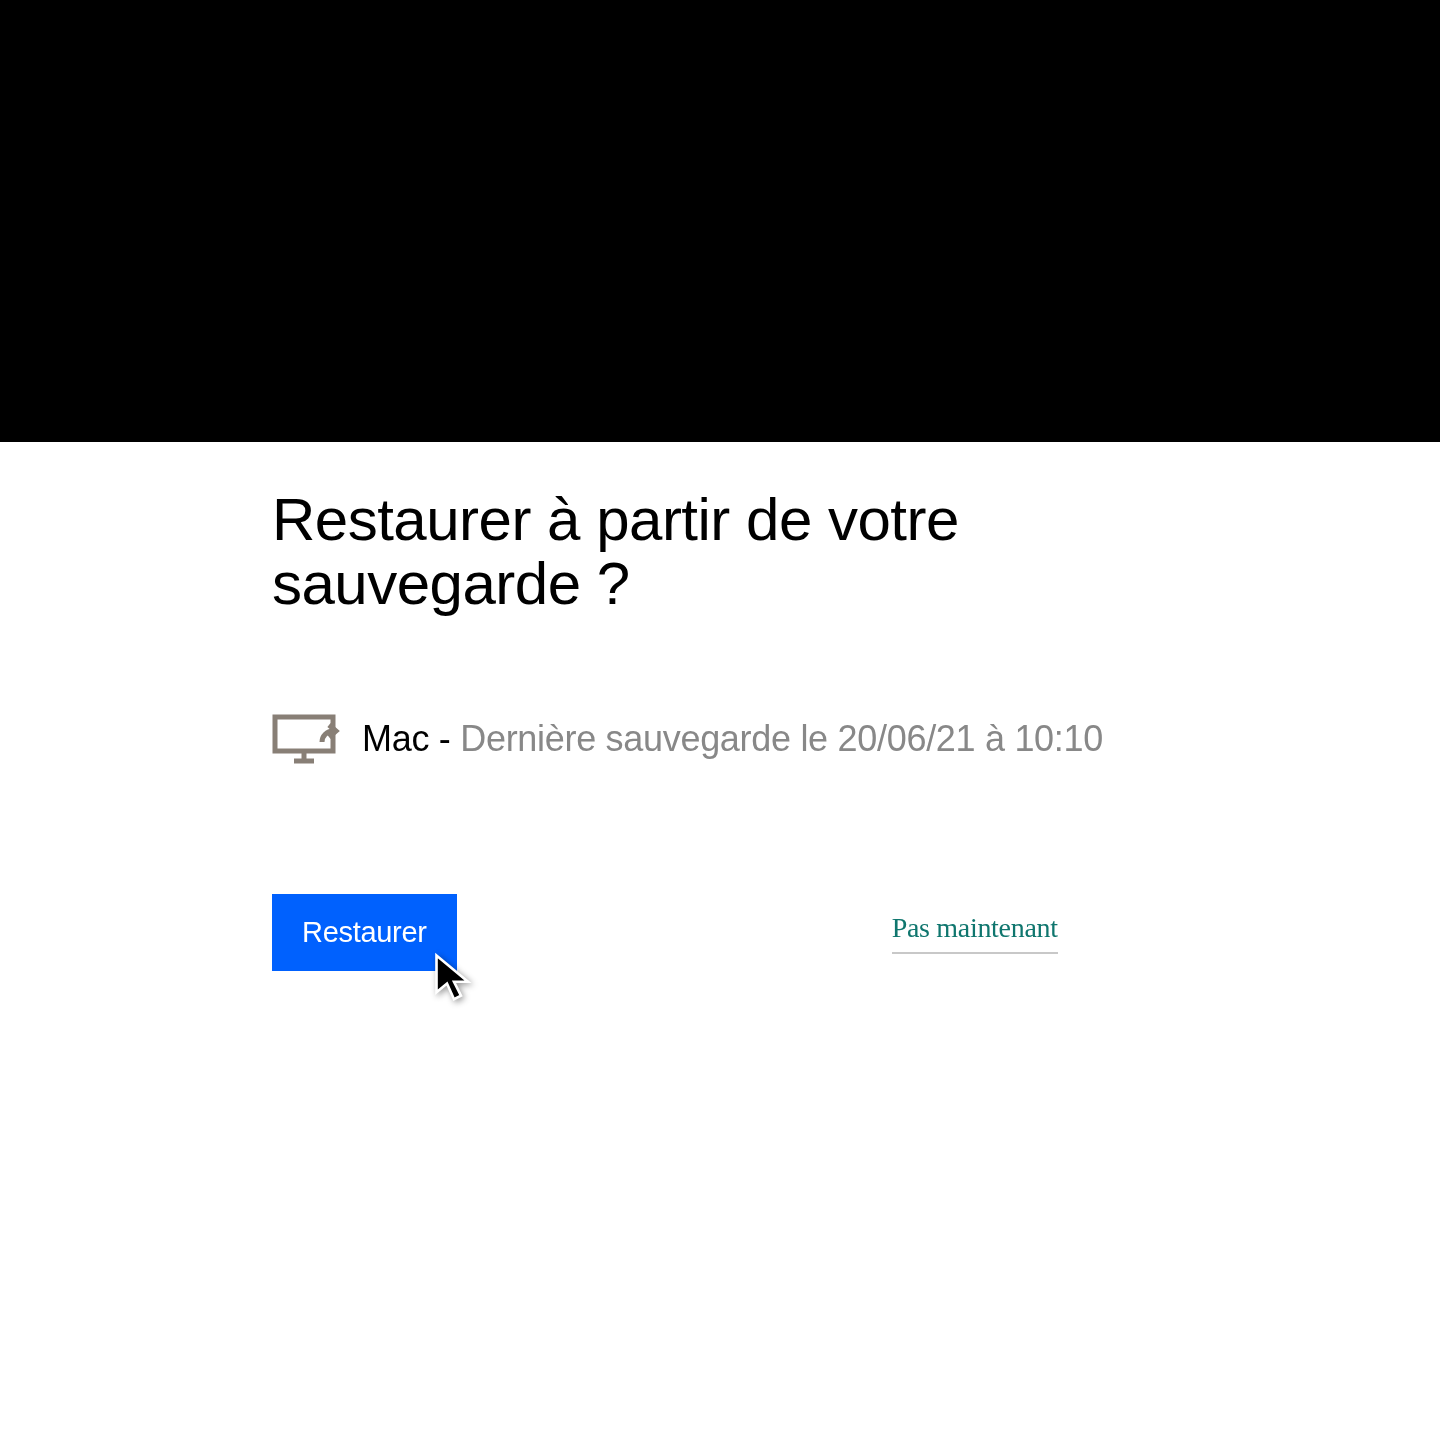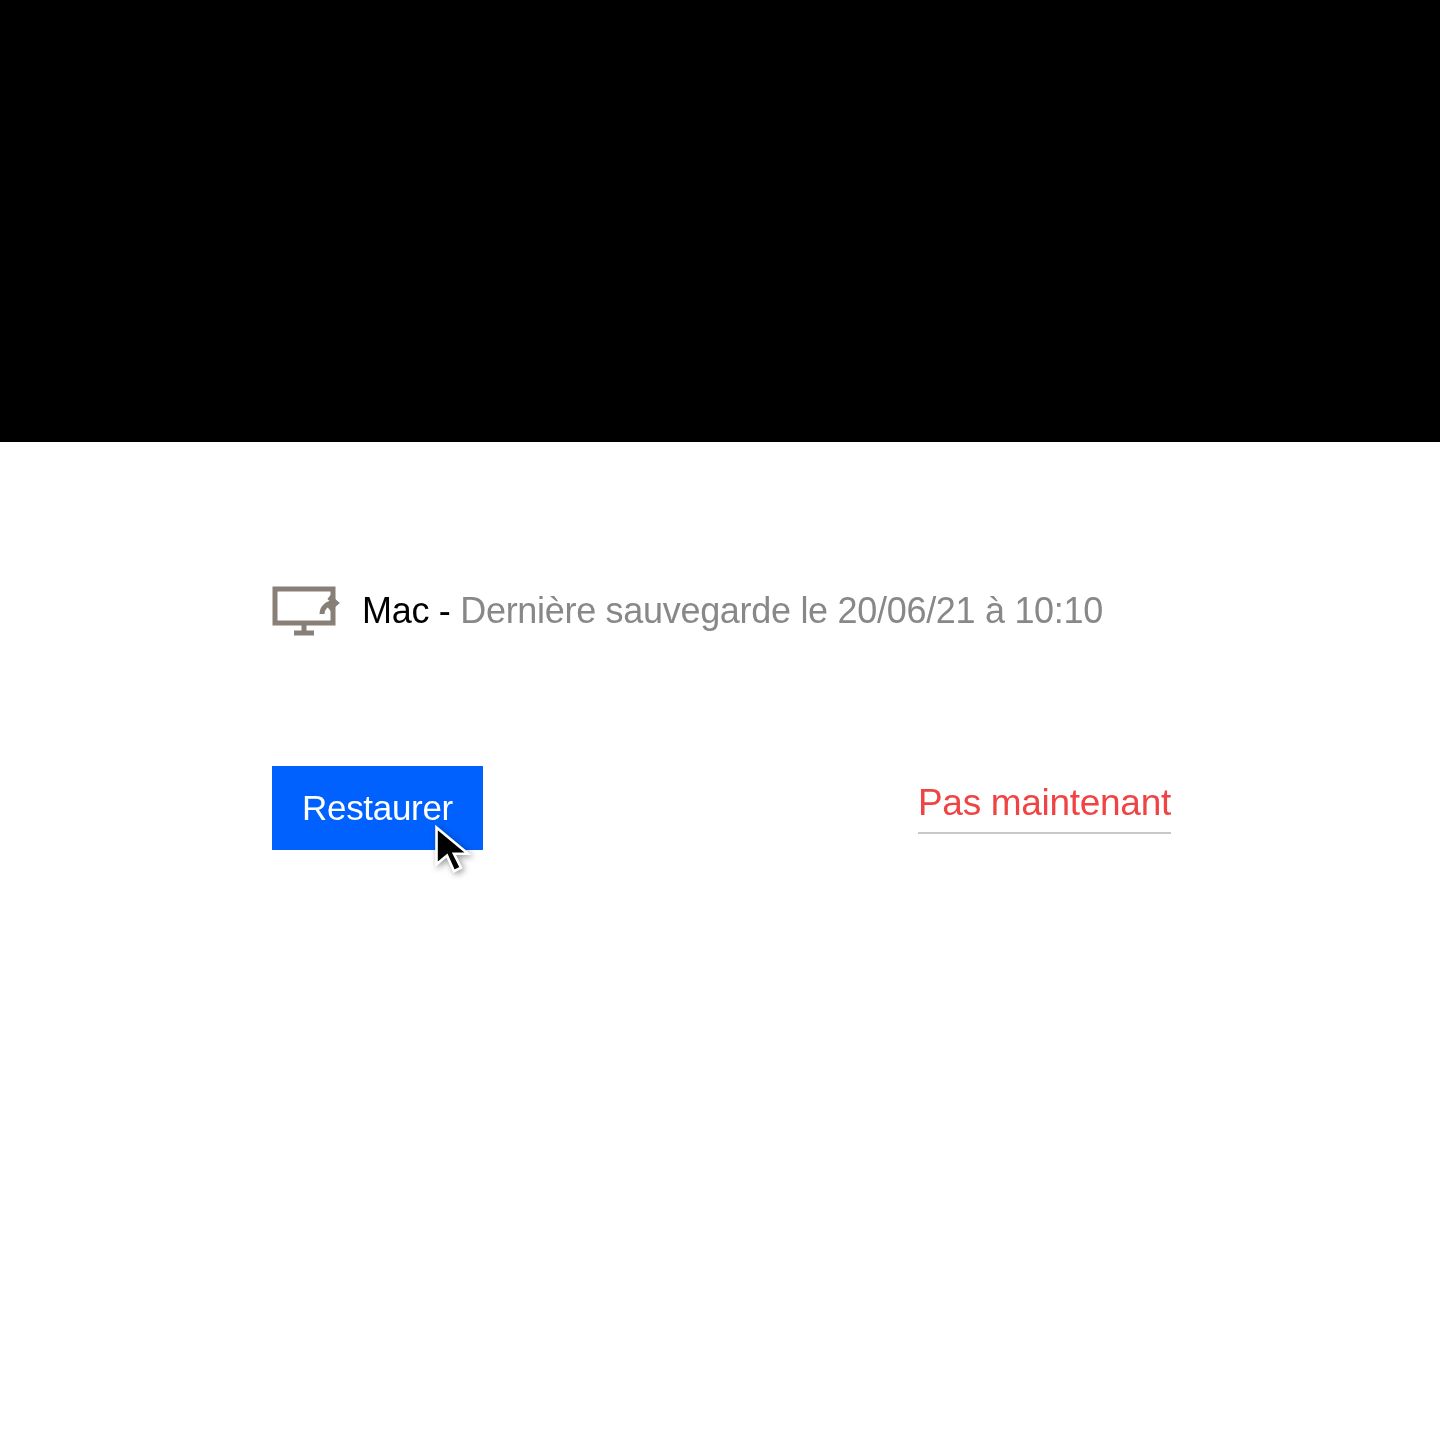--- a/index.html
+++ b/index.html
@@ -6,32 +6,33 @@
   html, body { width: 1440px; height: 1440px; background: #fff; font-family: -apple-system, BlinkMacSystemFont, "Segoe UI", Helvetica, Arial, sans-serif; overflow: hidden; }
   .blackbar { width: 100%; height: 442px; background: #000; }
   .content { padding-left: 272px; padding-top: 46px; width: 1440px; }
   .heading { font-size: 60px; line-height: 1.07; font-weight: 400; letter-spacing: -0.5px; color: #000; max-width: 900px; }
   .backup-row { display: flex; align-items: center; gap: 20px; margin-top: 98px; }
   .backup-icon svg { width: 70px; height: 50px; display: block; }
   .backup-text { font-size: 36px; font-weight: 400; letter-spacing: -0.3px; }
   .device-name { color: #000; }
   .backup-detail { color: #888; }
   .button-row { display: flex; align-items: center; margin-top: 130px; gap: 435px; position: relative; }
-  .btn-primary { background: #0061fe; color: #fff; font-size: 35px; font-weight: 500; border: none; padding: 22px 30px; cursor: pointer; font-family: inherit; letter-spacing: -0.3px; }
-  .btn-secondary { background: transparent; border: none; color: #ef4444; font-size: 37px; font-weight: 500; border-bottom: 2px solid #c8c8c8; padding: 0 0 8px 0; cursor: pointer; font-family: Liberation Sans, sans-serif; letter-spacing: -0.3px; }
+  .btn-primary { background: #0061fe; color: #fff; font-size: 29px; font-weight: 500; border: none; padding: 22px 30px; cursor: pointer; font-family: inherit; letter-spacing: -0.3px; }
+  .btn-secondary { background: transparent; border: none; color: #0f766e; font-size: 28px; font-weight: 500; border-bottom: 2px solid #c8c8c8; padding: 0 0 8px 0; cursor: pointer; font-family: Liberation Serif, serif; letter-spacing: -0.3px; }
   .cursor { position: absolute; left: 160px; top: 58px; pointer-events: none; }
   .cursor svg { width: 44px; height: 56px; display: block; filter: drop-shadow(2px 2px 3px rgba(0,0,0,0.4)); }
 </style>
 </head>
 <body>
 
 <div class="blackbar"></div>
 
 <div class="content">
 
+  <h1 class="heading">Restaurer à partir de votre sauvegarde ?</h1>
 
   <div class="backup-row">
     <span class="backup-icon">
       <svg viewBox="0 0 70 50" fill="none" stroke="#887f76" stroke-width="5" stroke-linejoin="miter">
         <rect x="3" y="3" width="58" height="34"></rect>
         <line x1="22" y1="47" x2="42" y2="47"></line>
         <line x1="32" y1="37" x2="32" y2="47"></line>
         <path d="M 50 28 C 50 22 55 17 61 17" fill="none"></path>
         <path d="M 57 11 L 64 17 L 57 23" fill="none" stroke-linecap="butt"></path>
       </svg>

